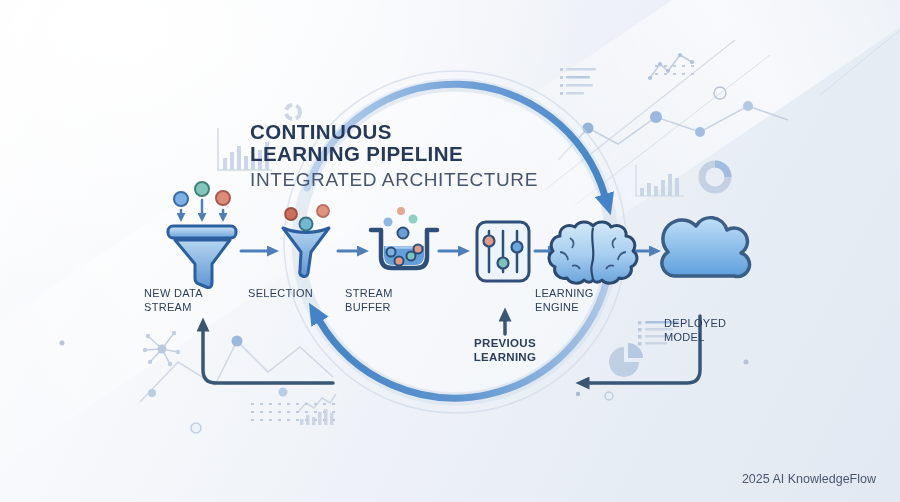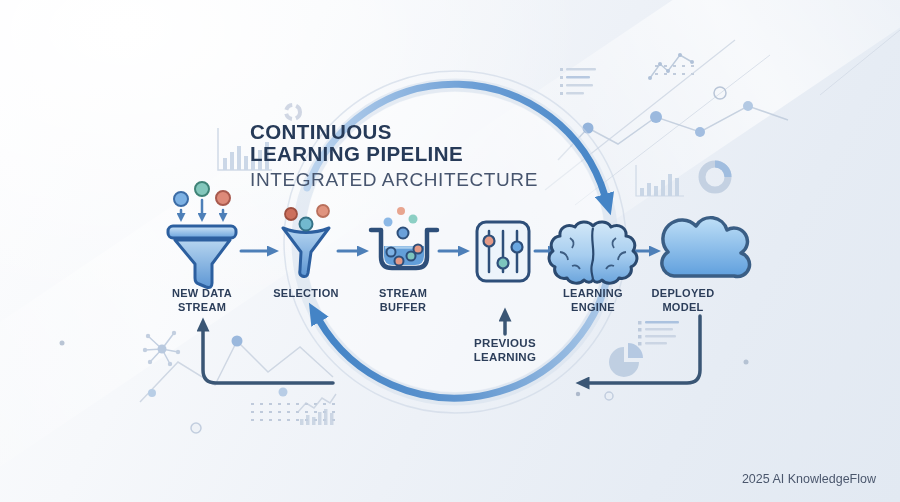--- a/index.html
+++ b/index.html
@@ -14,21 +14,21 @@
     transform:rotate(-34deg);}
   .streak.s1{left:430px;top:-30px;width:620px;height:150px;}
   .streak.s2{left:-140px;top:240px;width:560px;height:120px;opacity:.7;}
   .dotgrid{position:absolute;background-image:radial-gradient(circle,rgba(150,168,195,.55) 1.2px,rgba(0,0,0,0) 1.4px);
     background-size:9px 8px;}
   svg.layer{position:absolute;left:0;top:0;}
   .txt{position:absolute;color:#2c3e5a;}
   .title-block{left:250px;top:121px;width:404px;text-align:left;}
   .title-line{font-size:20.5px;font-weight:700;letter-spacing:.4px;color:#263a58;line-height:22px;}
   .subtitle{font-size:19px;font-weight:400;letter-spacing:.6px;color:#47556e;margin-top:4px;}
-  .step-label{width:116px;text-align:center;font-size:11px;font-weight:700;letter-spacing:.3px;line-height:13.5px;top:287px;}
+  .step-label{width:116px;font-size:11px;font-weight:400;letter-spacing:.3px;line-height:13.5px;top:287px;}
   .pk-label{left:443px;top:336px;width:124px;text-align:center;font-size:11.5px;font-weight:700;letter-spacing:.3px;line-height:14px;}
   .caption{left:300px;top:430px;width:300px;text-align:center;font-size:13px;color:#858d9c;letter-spacing:.5px;}
   .footer{right:24px;top:472px;font-size:12.5px;color:#4b576d;}
   .line{display:block;}
 </style>
 </head>
 <body>
 
 <div class="canvas">
   <div class="glow"></div>
@@ -312,21 +312,21 @@
     <span class="line"></span>
   </div>
   <div class="txt step-label" style="left:345px;">
     <span class="line">STREAM</span>
     <span class="line">BUFFER</span>
   </div>
   <div class="txt step-label" style="left:535px;">
     <span class="line">LEARNING</span>
     <span class="line">ENGINE</span>
   </div>
-  <div class="txt step-label" style="left:625px;">
+  <div class="txt step-label" style="left:664px;margin-top:30px;">
     <span class="line">DEPLOYED</span>
     <span class="line">MODEL</span>
   </div>
 
   <div class="txt pk-label">
     <span class="line">PREVIOUS</span>
     <span class="line">LEARNING</span>
   </div>
 
   <div class="txt footer">2025 AI KnowledgeFlow</div>

